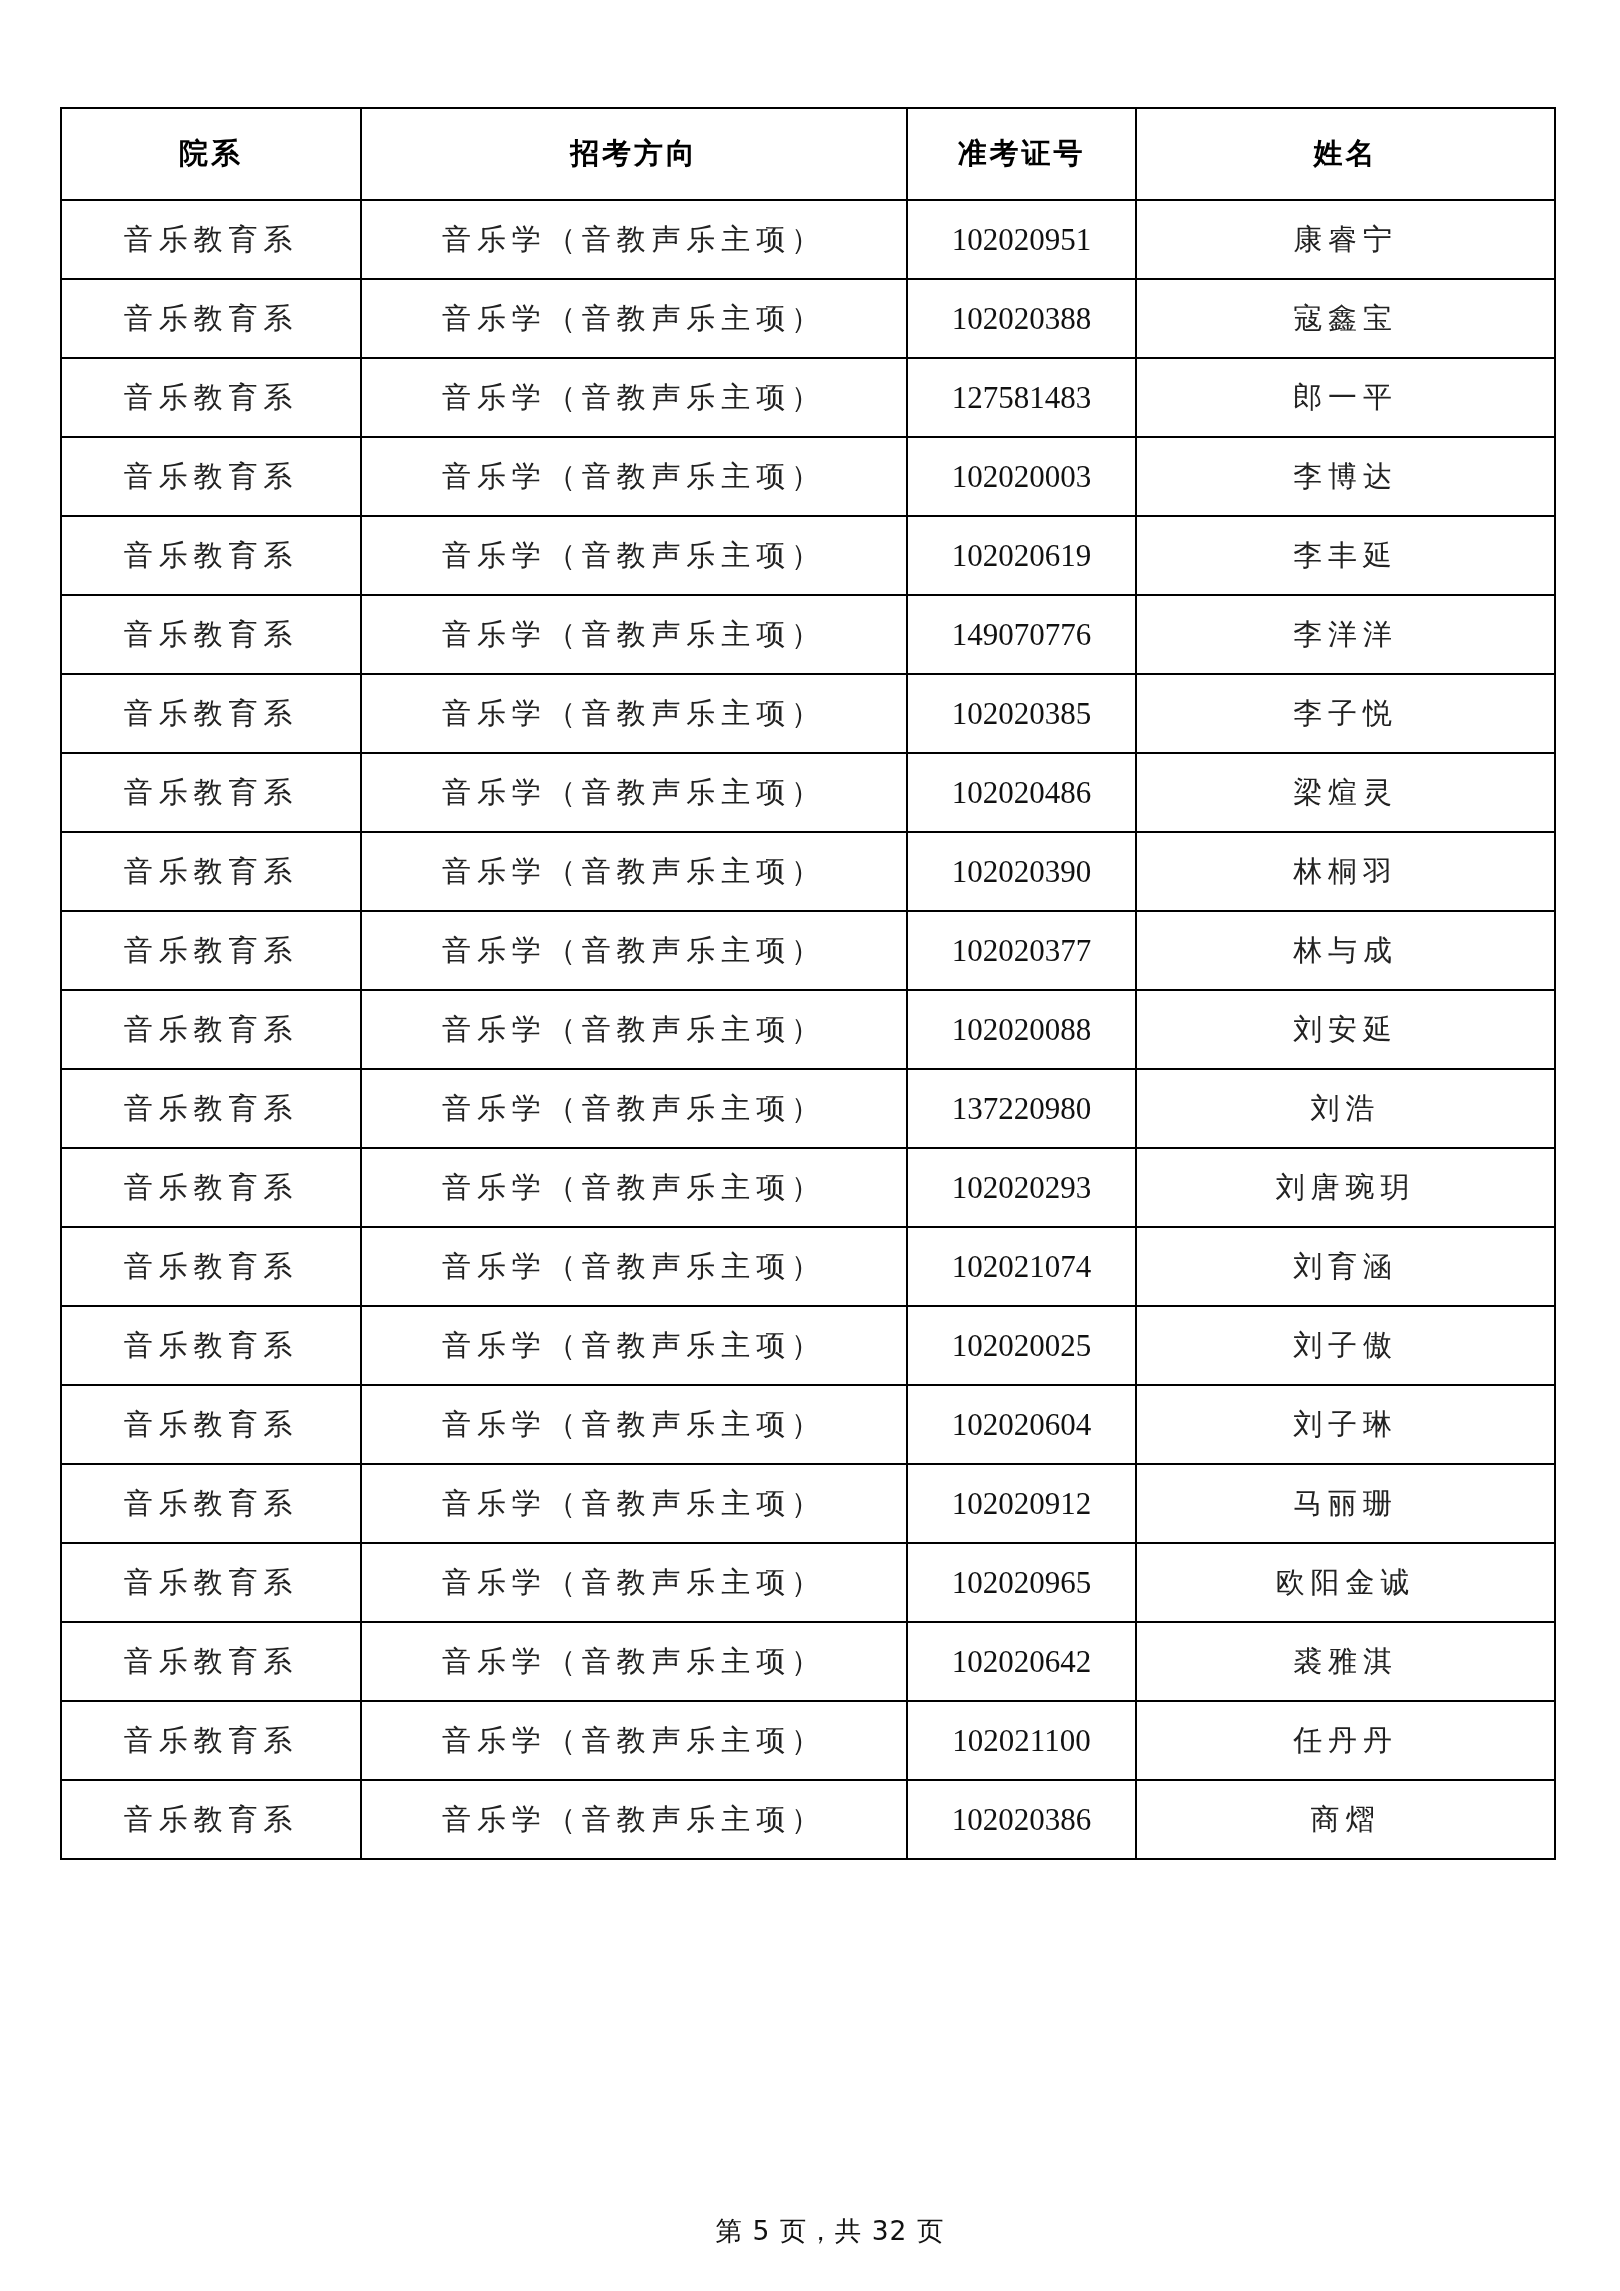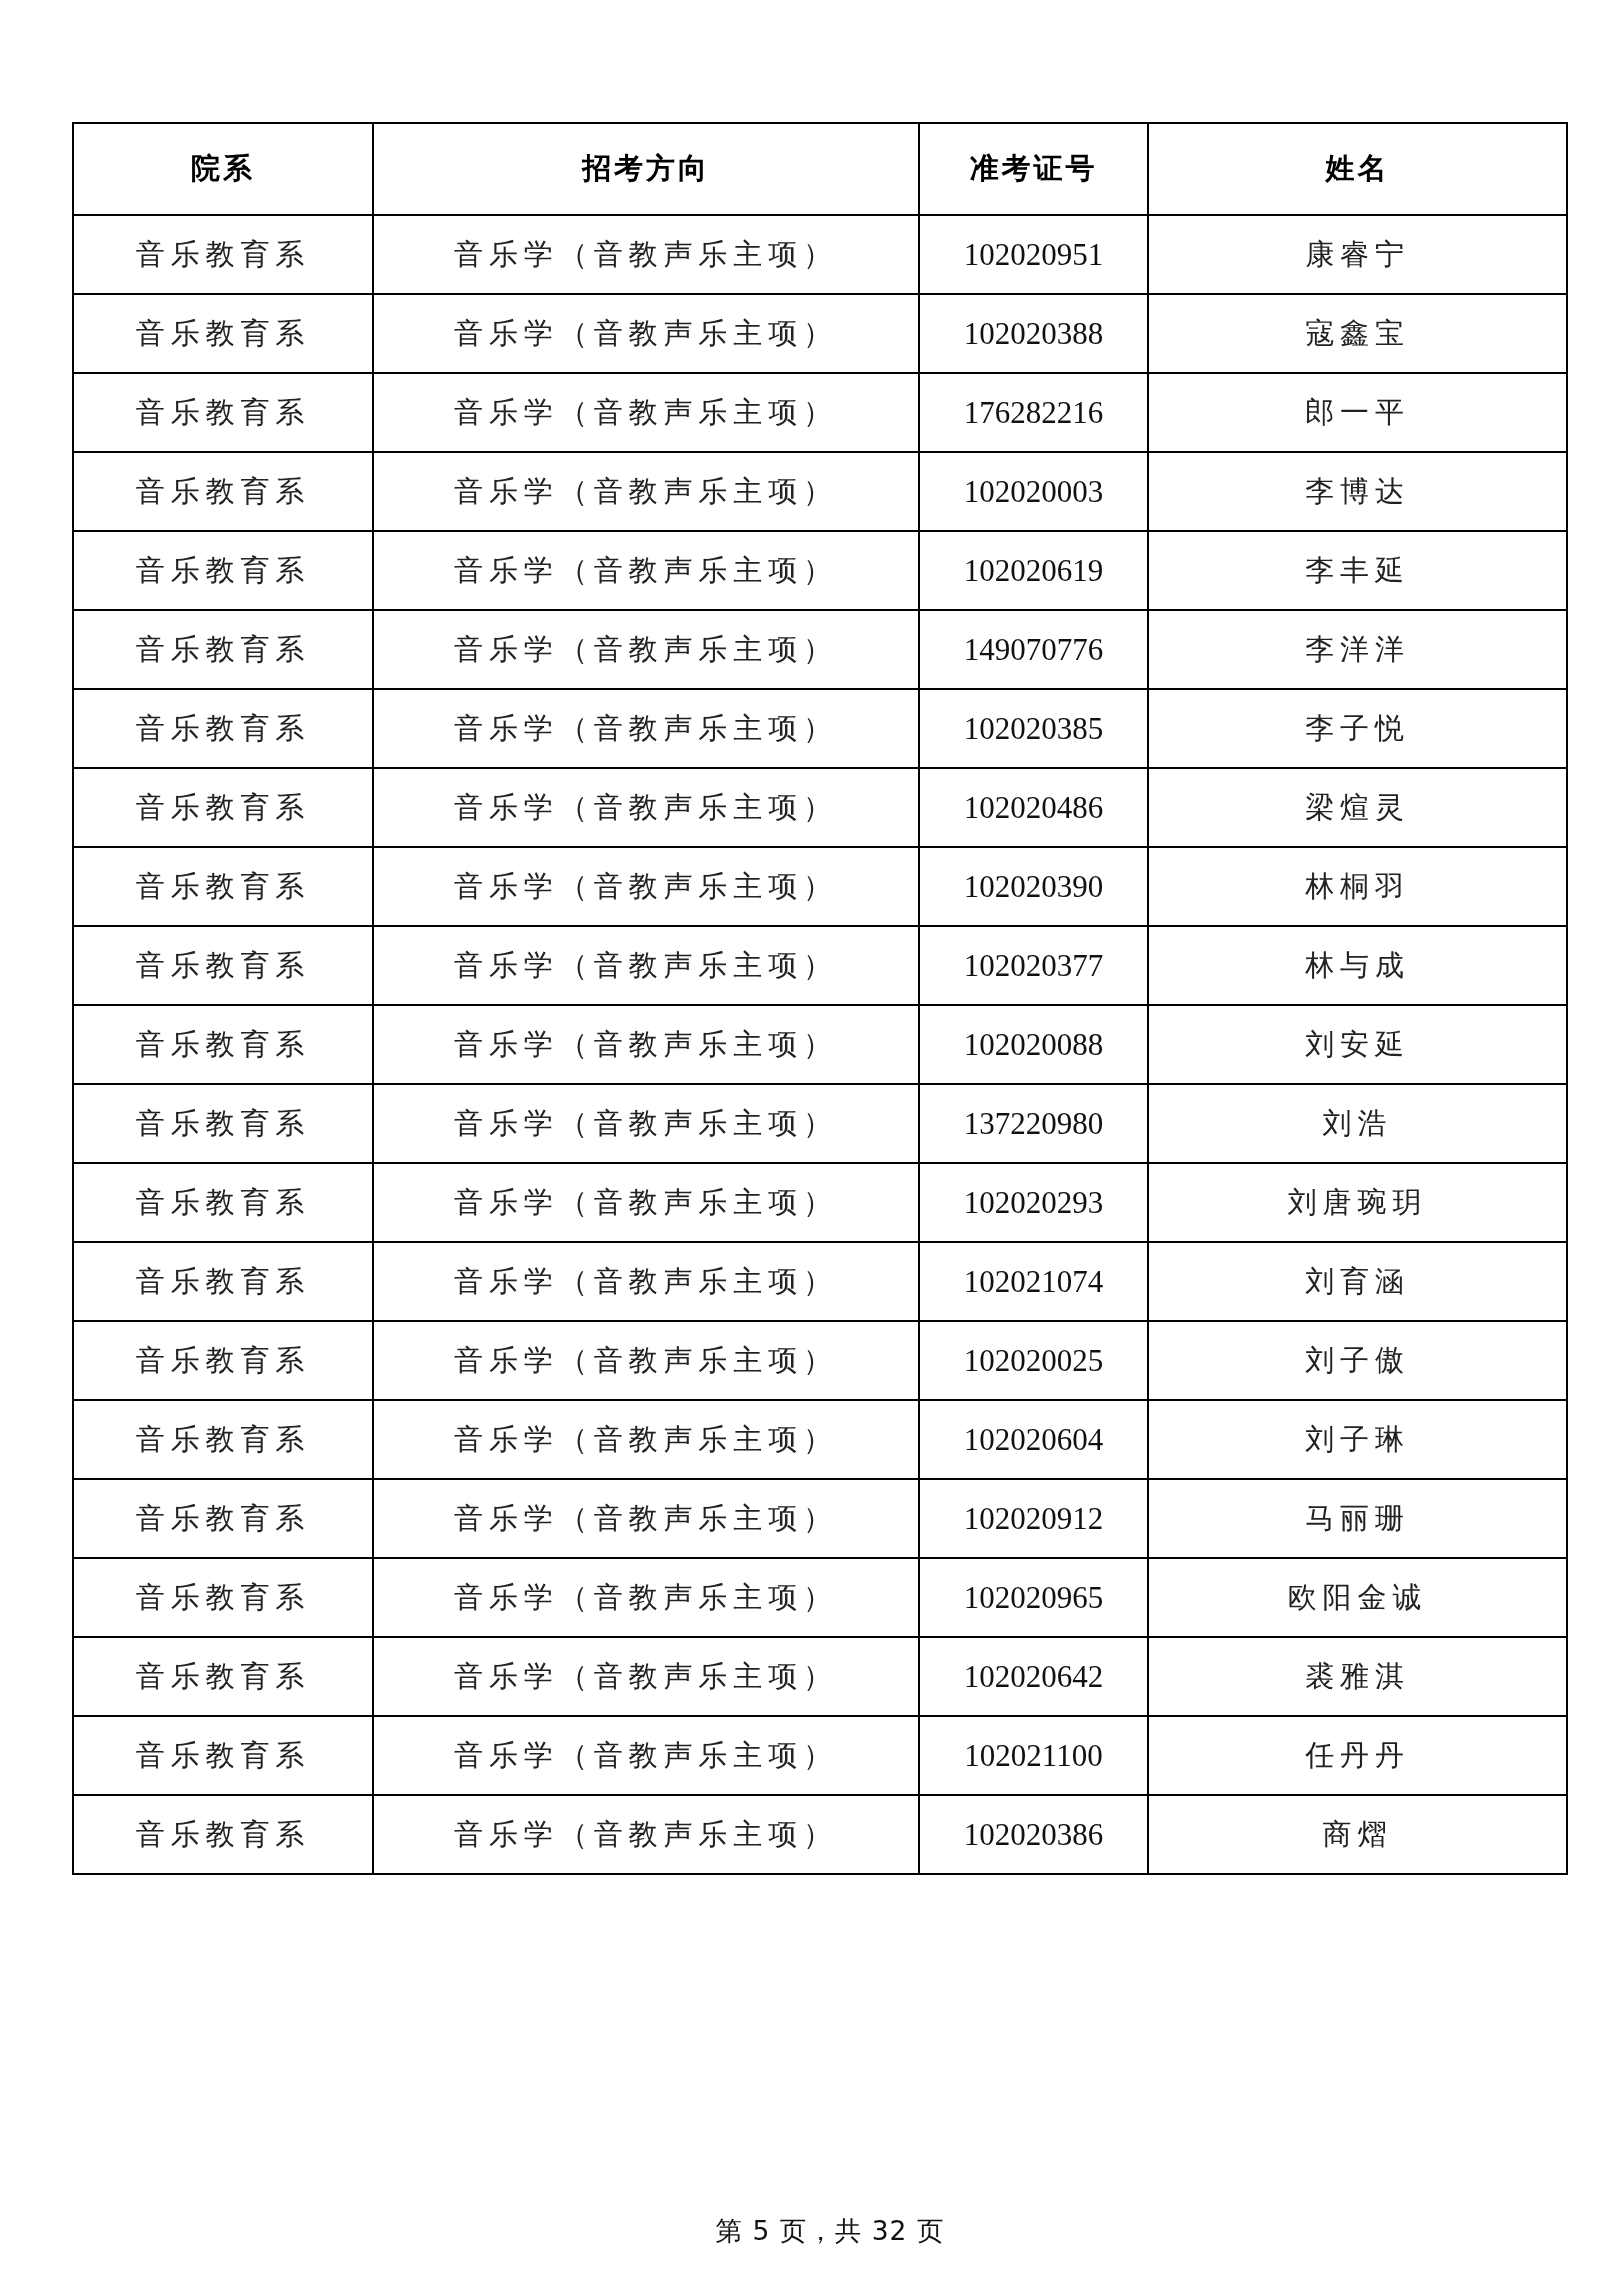--- a/index.html
+++ b/index.html
@@ -17,25 +17,24 @@
     }
     .page {
       position: absolute;
       left: 0; top: 0;
       width: 1620px;
       height: 2292px;
     }
     table.roster {
       position: absolute;
       left: 60px;
-      top: 122px;
+      top: 107px;
       width: 1494px;
       border-collapse: collapse;
       table-layout: fixed;
-      margin-left: 12px;
     }
     table.roster th,
     table.roster td {
       border: 2.9px solid #000000;
       text-align: center;
       vertical-align: middle;
       padding: 0;
       overflow: hidden;
       white-space: nowrap;
     }
@@ -106,21 +105,21 @@
         </tr>
       <tr>
           <td class="dept">音乐教育系</td>
           <td class="direction">音乐学（音教声乐主项）</td>
           <td class="exam-id">102020388</td>
           <td class="name">寇鑫宝</td>
         </tr>
       <tr>
           <td class="dept">音乐教育系</td>
           <td class="direction">音乐学（音教声乐主项）</td>
-          <td class="exam-id">176282216</td>
+          <td class="exam-id">127581483</td>
           <td class="name">郎一平</td>
         </tr>
       <tr>
           <td class="dept">音乐教育系</td>
           <td class="direction">音乐学（音教声乐主项）</td>
           <td class="exam-id">102020003</td>
           <td class="name">李博达</td>
         </tr>
       <tr>
           <td class="dept">音乐教育系</td>

